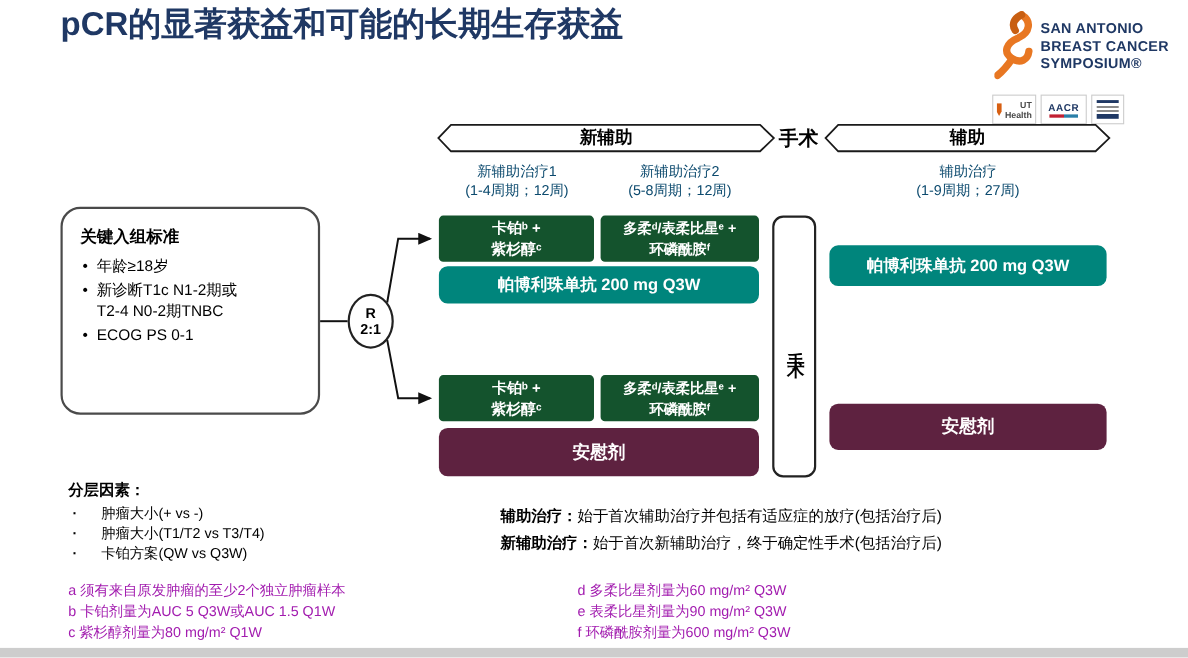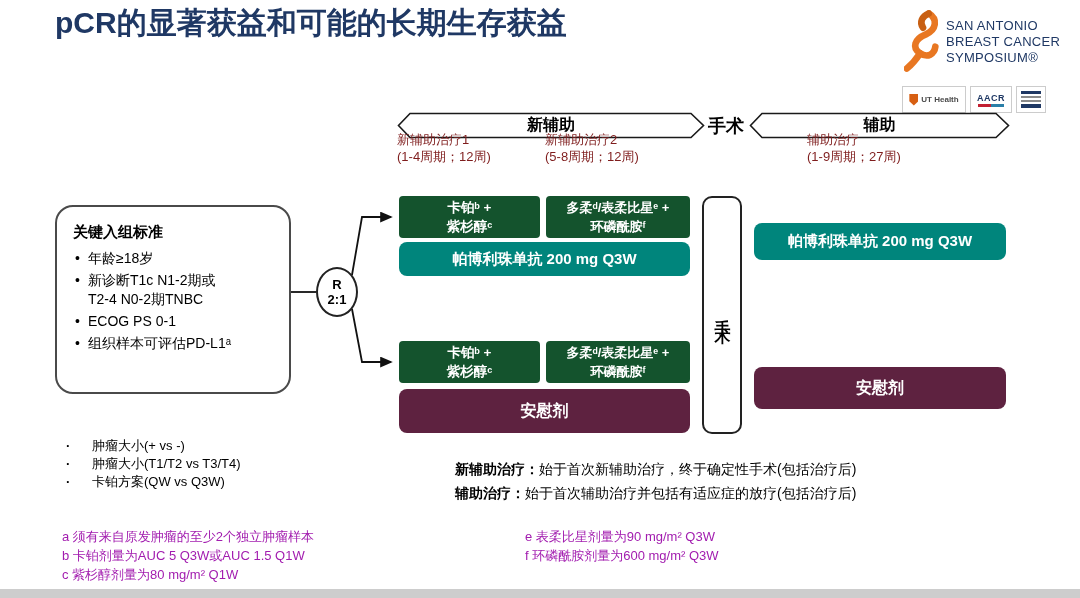--- a/index.html
+++ b/index.html
@@ -18,24 +18,24 @@
   
   .title {
     position: absolute; left: 55px; top: 6px;
     color: #1F3864; font-weight: bold;
     font-size: 30px; line-height: 34px;
   }
 
   
   .logo-wrap { position: absolute; left: 900px; top: 6px; width: 176px; height: 112px; }
   .ribbon { position: absolute; left: 4px; top: 2px; width: 38px; height: 66px; }
-  .logo-text { position: absolute; left: 46px; top: 12px; color: #1F3864; font-weight: normal; font-size: 13px; line-height: 16px; letter-spacing: 0.3px; }
+  .logo-text { position: absolute; left: 46px; top: 12px; color: #1F3864; font-weight: bold; font-size: 13px; line-height: 16px; letter-spacing: 0.3px; }
   .partners { position: absolute; left: 2px; top: 80px; display: flex; gap: 4px; align-items: stretch; }
   .pbox { background: #fff; border: 1px solid #cccccc; height: 27px; display: flex; align-items: center; justify-content: center; gap: 3px; padding: 0 3px; }
-  .pbox.ut { width: 64px; }
+  .pbox.ut { width: 40px; text-align: right; }
   .pbox.aacr { width: 42px; flex-direction: column; gap: 1px; }
   .pbox.third { width: 30px; }
   .shield { width: 9px; height: 12px; background: #d75f12; clip-path: polygon(0 0, 100% 0, 100% 65%, 50% 100%, 0 65%); }
   .ut-text { font-size: 8px; font-weight: bold; color: #4a4a4a; }
   .aacr-t { font-size: 9px; font-weight: bold; color: #1F3864; letter-spacing: 0.5px; }
   .aacr-bar { width: 26px; height: 3px; background: linear-gradient(to right, #c22032 50%, #2a7fa8 50%); }
   .mini-lines { width: 20px; height: 17px; background:
     linear-gradient(#1F3864 0 3px, transparent 3px 5px,
                     #8a8a8a 5px 7px, transparent 7px 9px,
                     #8a8a8a 9px 11px, transparent 11px 13px,
@@ -43,27 +43,27 @@
 
   
   .banner { position: absolute; top: 112px; height: 27px; }
   .banner svg { position: absolute; left: 0; top: 0; }
   .banner-label { position: relative; height: 100%; display: flex; align-items: center; justify-content: center; font-weight: bold; font-size: 16px; color: #000; text-align: center; }
   .banner-neo { left: 397px; width: 308px; }
   .banner-adj { left: 749px; width: 261px; }
   .phase-surgery { position: absolute; left: 703px; top: 112px; width: 46px; height: 27px; display: flex; align-items: center; justify-content: center; font-weight: bold; font-size: 18px; color: #000; }
 
   
-  .subphase { position: absolute; top: 131px; width: 146px; text-align: left; font-size: 13px; line-height: 17px; white-space: pre-line; color: #7f1d1d; }
+  .subphase { position: absolute; top: 147px; width: 146px; text-align: center; font-size: 13px; line-height: 17px; white-space: pre-line; color: #0c4a6e; }
   .sub-neo1 { left: 397px; }
   .sub-neo2 { left: 545px; }
   .sub-adj  { left: 807px; }
 
   
-  .elig { position: absolute; left: 55px; top: 205px; width: 236px; height: 189px; background: #fff; border: 2px solid #4a4a4a; border-radius: 18px; padding: 16px 10px 8px 16px; }
+  .elig { position: absolute; left: 55px; top: 188px; width: 236px; height: 189px; background: #fff; border: 2px solid #4a4a4a; border-radius: 18px; padding: 16px 10px 8px 16px; }
   .elig-title { font-size: 15px; font-weight: bold; color: #000; margin-bottom: 7px; }
   .elig ul { list-style: none; }
   .elig li { position: relative; font-size: 14px; line-height: 19px; color: #000; padding-left: 15px; margin-bottom: 3px; white-space: pre-line; }
   .elig li::before { content: "•"; position: absolute; left: 2px; top: 0; }
 
   
   .rand { position: absolute; left: 316px; top: 267px; width: 42px; height: 50px; background: #fff; border: 2px solid #222; border-radius: 50%; display: flex; flex-direction: column; align-items: center; justify-content: center; font-weight: bold; font-size: 13px; line-height: 15px; color: #000; z-index: 2; }
 
   
   .connectors { position: absolute; left: 0; top: 0; pointer-events: none; }
@@ -169,21 +169,20 @@
   <div class="subphase sub-adj">辅助治疗
 (1-9周期；27周)</div>
 
   <div class="elig">
     <div class="elig-title">关键入组标准</div>
     <ul>
       <li>年龄≥18岁</li>
       <li>新诊断T1c N1-2期或
 T2-4 N0-2期TNBC</li>
       <li>ECOG PS 0-1</li>
-      <li>组织样本可评估PD-L1ᵃ</li>
     </ul>
   </div>
 
   <div class="rand">
     <span>R</span>
     <span>2:1</span>
   </div>
 
   <div class="bx orange chemo1a">卡铂ᵇ +
 紫杉醇ᶜ</div>
@@ -196,40 +195,42 @@
   <div class="bx orange chemo2b">多柔ᵈ/表柔比星ᵉ +
 环磷酰胺ᶠ</div>
   <div class="bx maroon placebo1">安慰剂</div>
 
   <div class="surgery-box">手术</div>
 
   <div class="bx teal pembro2">帕博利珠单抗 200 mg Q3W</div>
   <div class="bx maroon placebo2">安慰剂</div>
 
   <div class="strat">
+    <div class="strat-title">分层因素：</div>
     <ul>
       <li>肿瘤大小(+ vs -)</li>
       <li>肿瘤大小(T1/T2 vs T3/T4)</li>
       <li>卡铂方案(QW vs Q3W)</li>
     </ul>
   </div>
 
   <div class="defs">
     <div class="def-line">
+      <span class="def-label">辅助治疗：</span><span>始于首次辅助治疗并包括有适应症的放疗(包括治疗后)</span>
+    </div>
+    <div class="def-line">
       <span class="def-label">新辅助治疗：</span><span>始于首次新辅助治疗，终于确定性手术(包括治疗后)</span>
-    </div>
-    <div class="def-line">
-      <span class="def-label">辅助治疗：</span><span>始于首次辅助治疗并包括有适应症的放疗(包括治疗后)</span>
     </div>
   </div>
 
   <div class="fnotes fn-left">
     <div>a 须有来自原发肿瘤的至少2个独立肿瘤样本</div>
     <div>b 卡铂剂量为AUC 5 Q3W或AUC 1.5 Q1W</div>
     <div>c 紫杉醇剂量为80 mg/m² Q1W</div>
   </div>
   <div class="fnotes fn-right">
+    <div>d 多柔比星剂量为60 mg/m² Q3W</div>
     <div>e 表柔比星剂量为90 mg/m² Q3W</div>
     <div>f 环磷酰胺剂量为600 mg/m² Q3W</div>
   </div>
 
   <div class="bottom-bar"></div>
 </div>
 
 </body></html>

